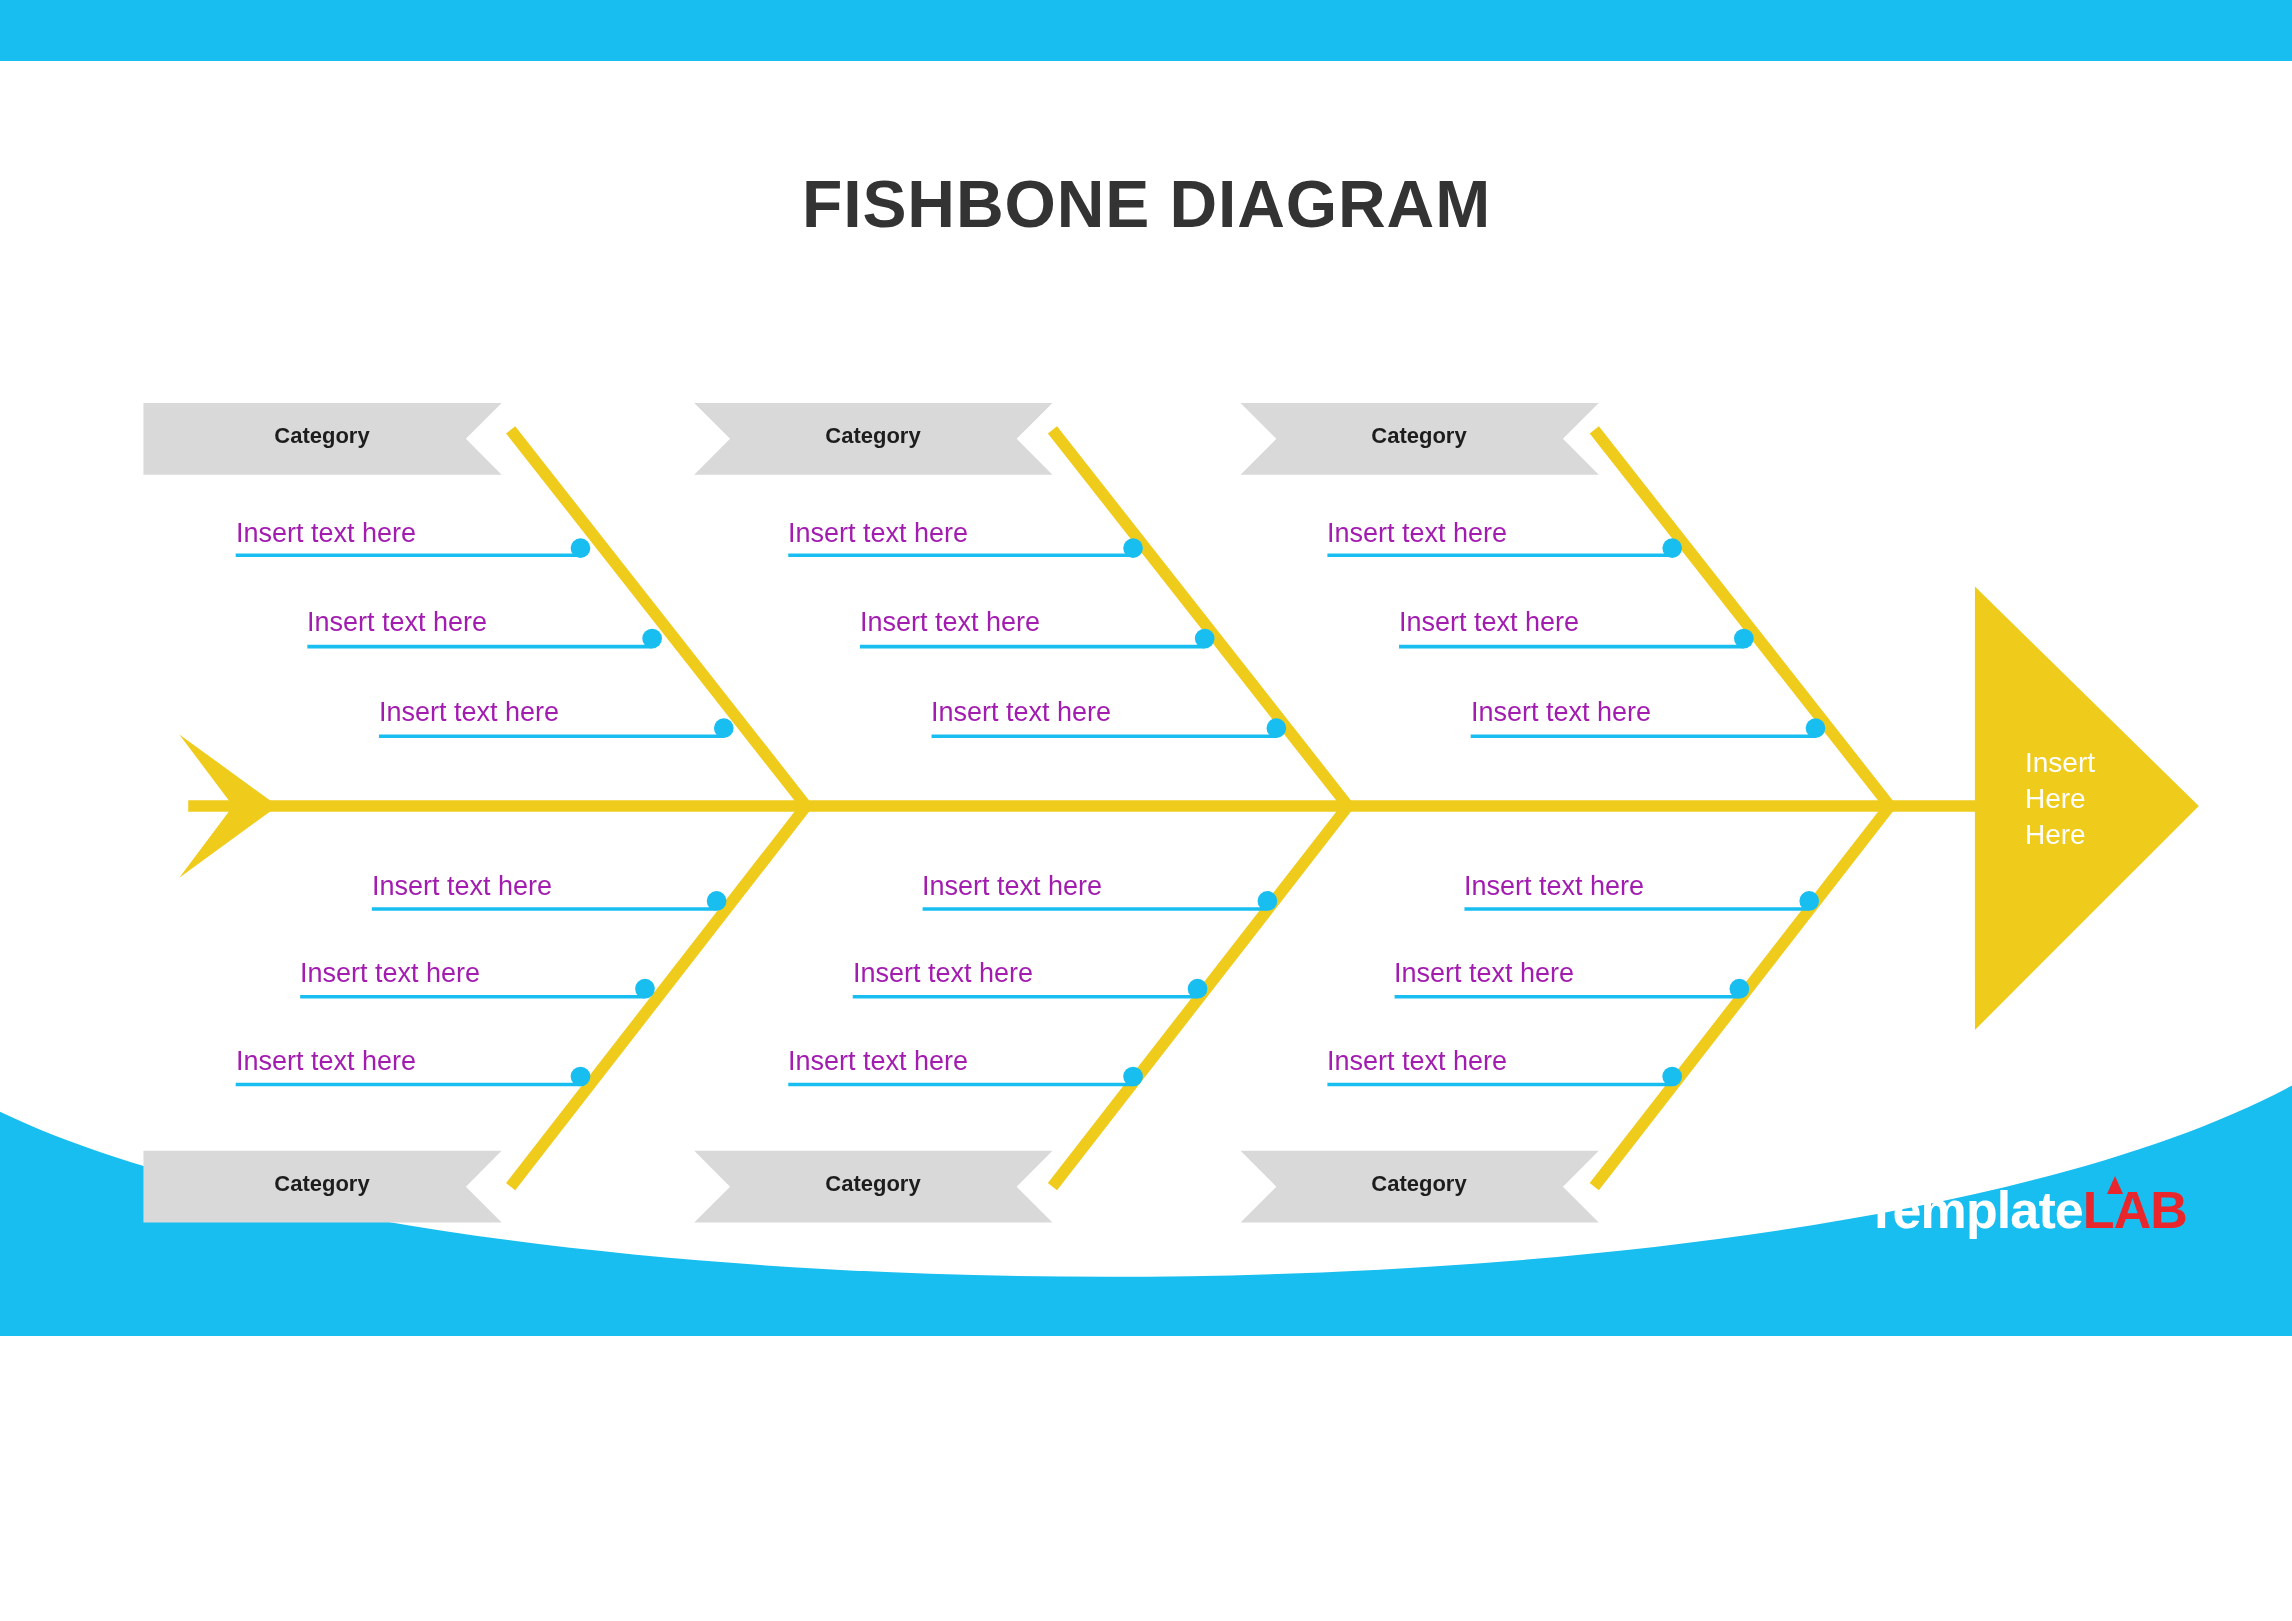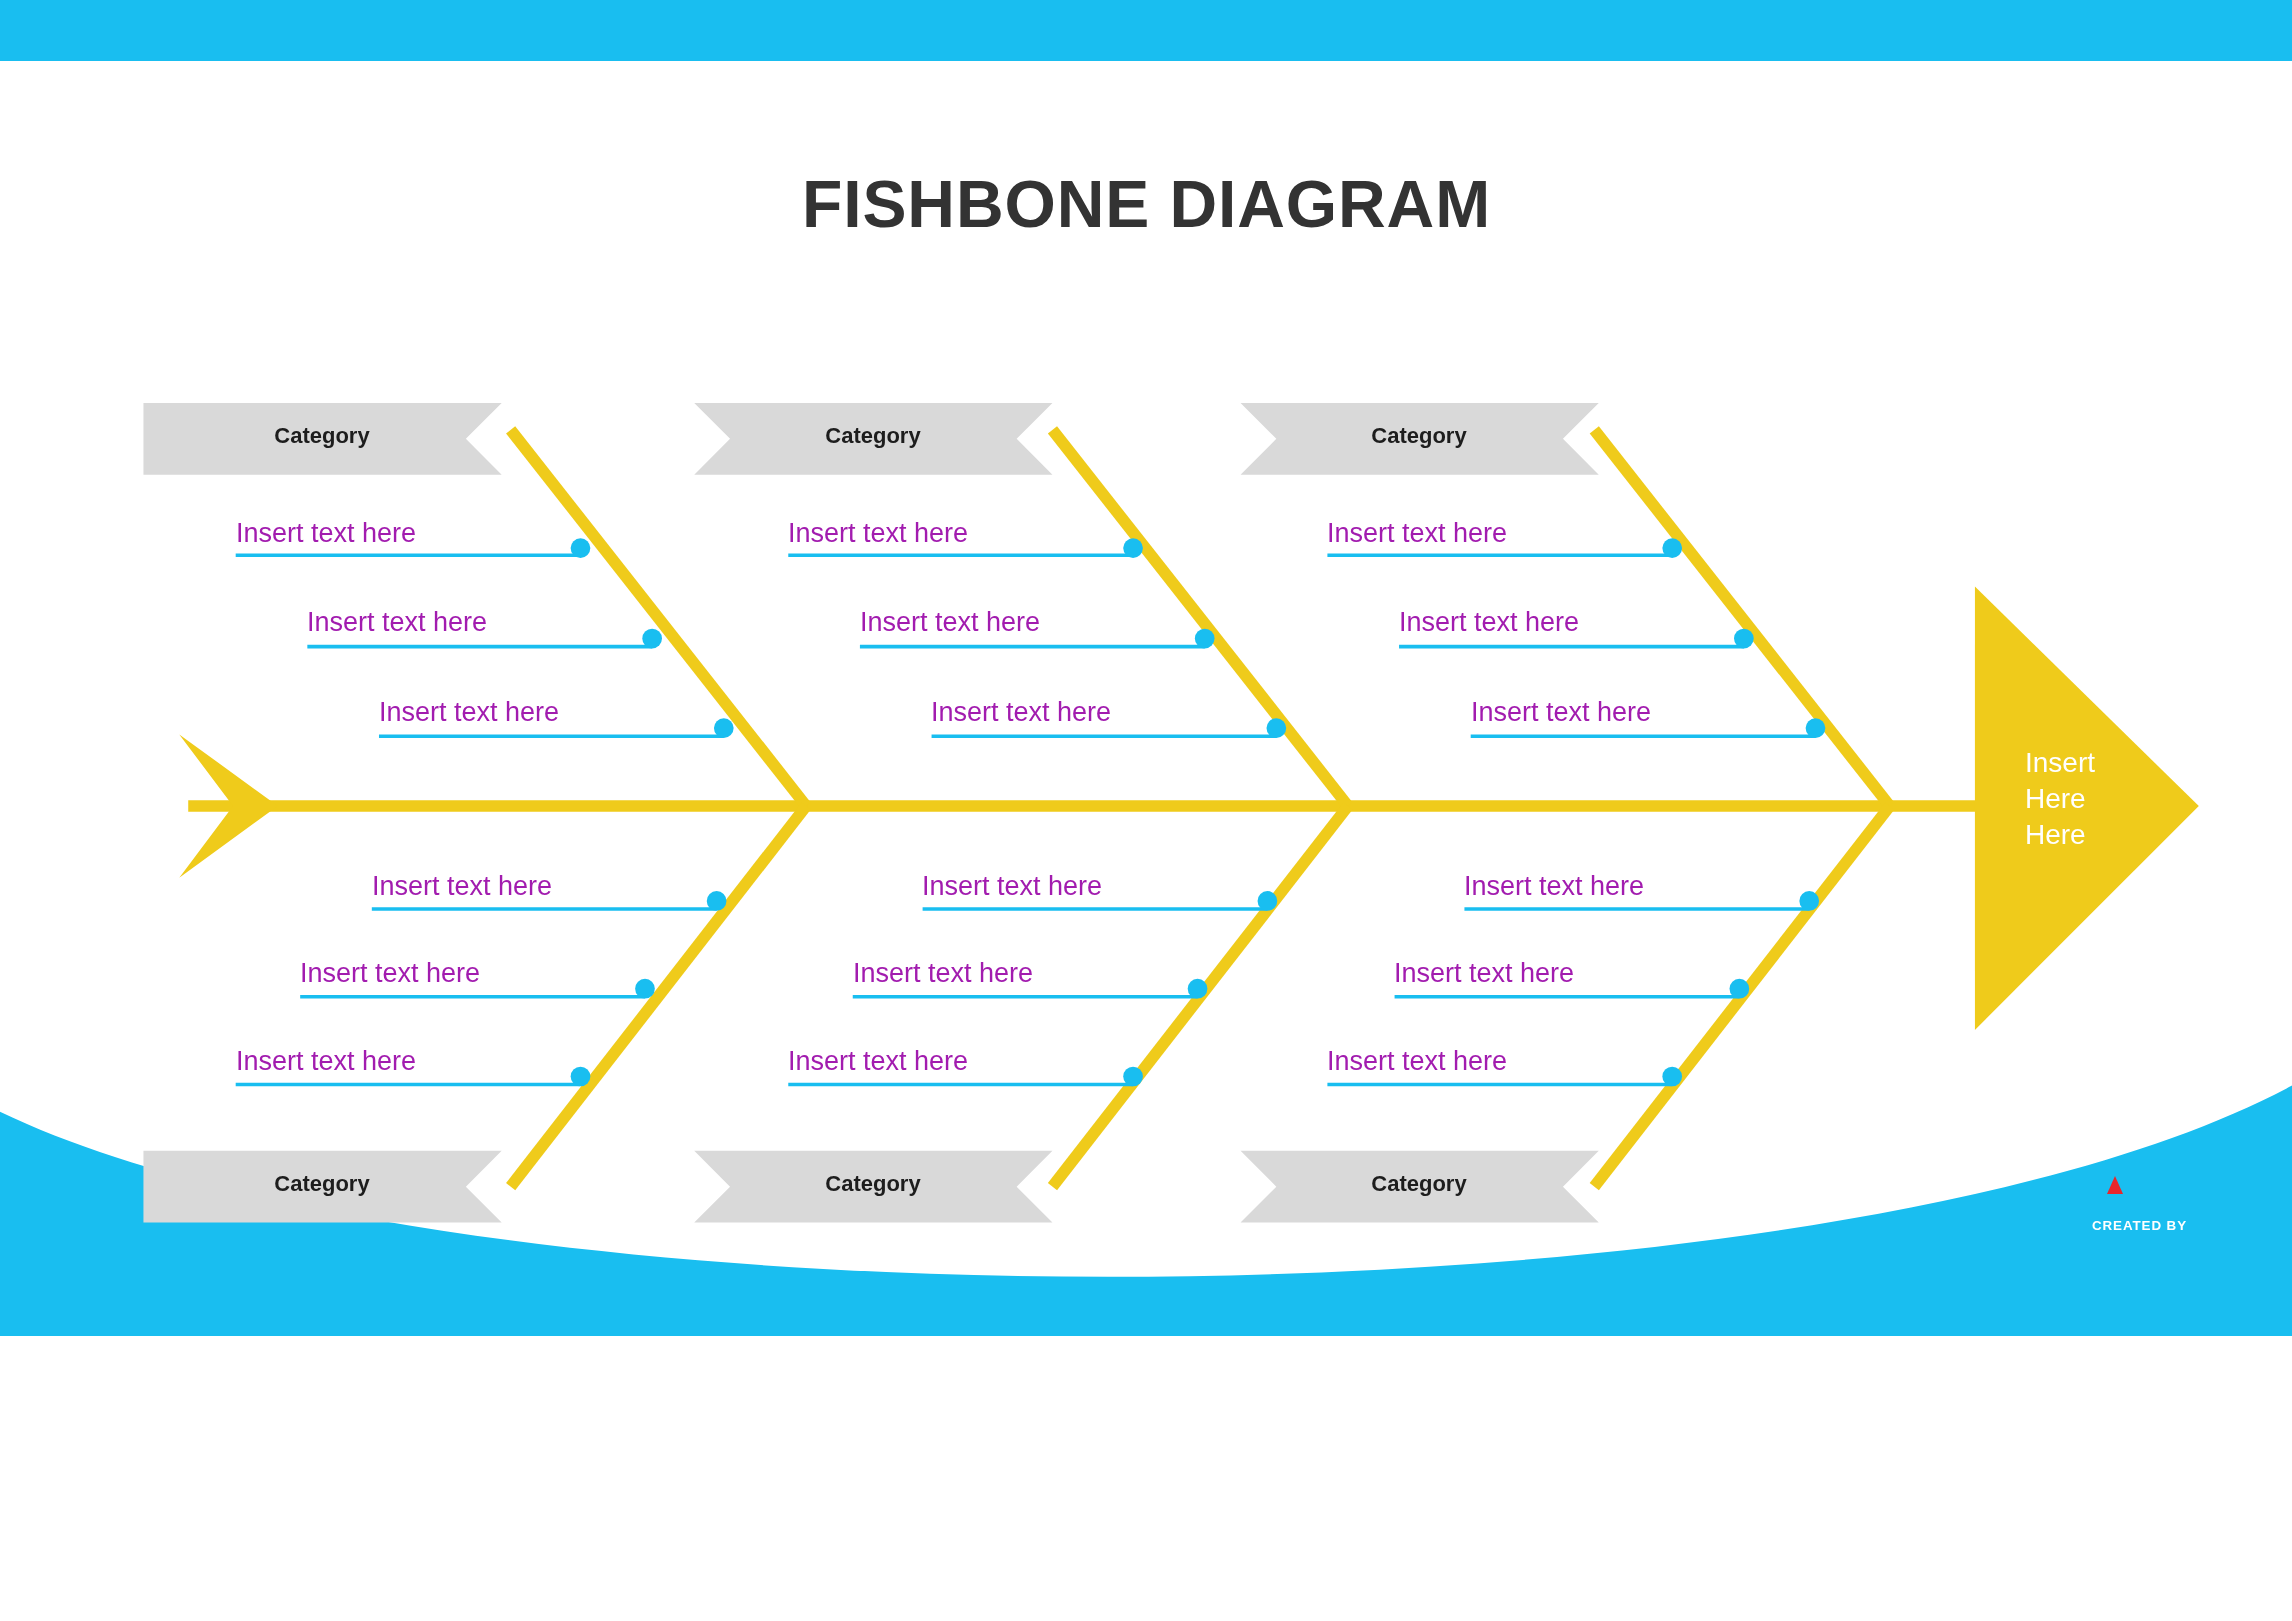--- a/index.html
+++ b/index.html
@@ -225,16 +225,17 @@
 
   <div class="head-text" style="left:2011px; top:745px;">
     <div>Insert</div>
     <div>Here</div>
     <div>Here</div>
   </div>
 
   <div class="logo-flask"></div>
   <div class="logo">
     <div class="logo-created">CREATED BY</div>
+    <div class="logo-main"><span>Template</span><span class="lab">LAB</span></div>
   </div>
 
 </div>
 
 
 </body></html>

